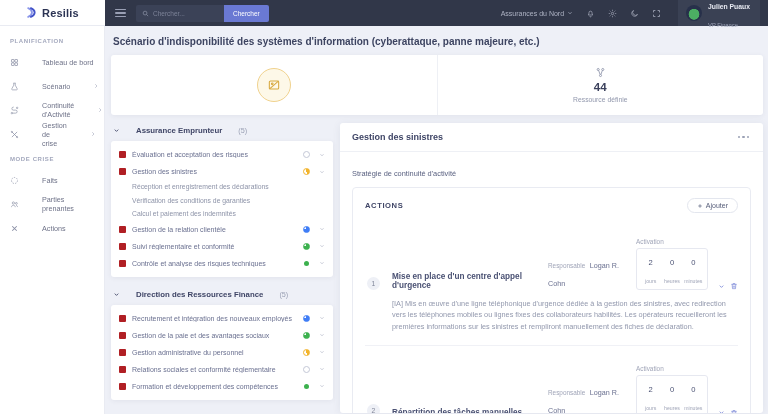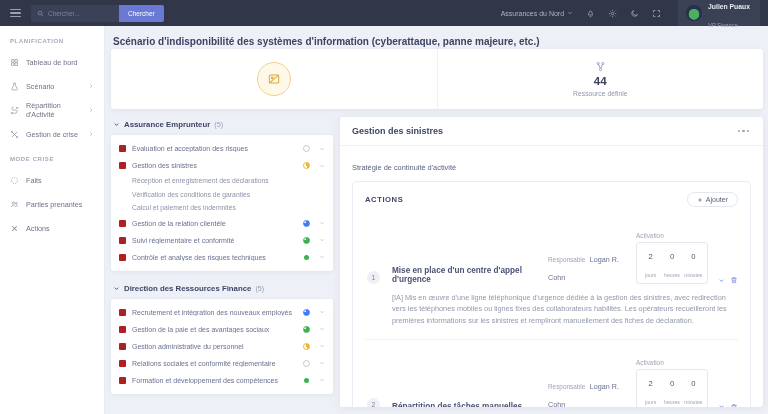--- a/index.html
+++ b/index.html
@@ -25,41 +25,41 @@
   .tb-icon{cursor:pointer}
   .user-panel{display:flex;align-items:center;gap:6px;background:#3a4154;height:26px;padding:0 10px 0 8px;margin-left:4px;cursor:pointer}
   .avatar{width:16px;height:16px;border-radius:50%;background:radial-gradient(circle at 50% 58%,#4cae63 0 42%,#27304a 46%);flex:none}
   .user-meta{line-height:1.15}
   .user-name{font-size:6.8px;font-weight:bold;color:#e8eaf2;white-space:nowrap}
   .user-role{font-size:5.8px;color:#9aa0b5}
 
   
   .sidebar{position:absolute;top:26px;left:0;bottom:0;width:105px;background:#fff;border-right:1px solid #e9ebf2;padding:8px 0;z-index:4}
   .side-label{font-size:6px;color:#a3a8bd;letter-spacing:.6px;padding:4px 10px 6px;font-weight:bold}
-  .side-item{display:flex;align-items:center;gap:7px;padding:0 10px;height:24px;color:#6e7288;font-size:7.2px;cursor:pointer}
+  .side-item{display:flex;align-items:center;gap:23px;padding:0 10px;height:24px;color:#6e7288;font-size:7.2px;cursor:pointer}
   .side-item .si-ic{color:#8b90a6;flex:none}
   .side-item .si-chev{margin-left:auto;color:#a8adc0}
 
   
   .main{position:absolute;top:26px;left:105px;right:0;bottom:0;background:#eef0f7;padding:8px 5px 0 6px;overflow:hidden}
-  .page-title{font-size:10px;font-weight:bold;color:#3d4461;padding:2px 2px 2px}
+  .page-title{font-size:10px;font-weight:bold;color:#3d4461;padding:2px 2px 8px}
 
   .stats-card{background:#fff;border-radius:3px;box-shadow:0 1px 5px rgba(50,58,90,.07);height:60px;display:flex;margin-bottom:8px}
   .stat-cell{flex:1;display:flex;flex-direction:column;align-items:center;justify-content:center;gap:3px;border-left:1px solid #eef0f5}
   .stat-cell:first-child{border-left:none}
   .stat-ic{color:#8b91a7}
   .stat-value{font-size:11.5px;font-weight:bold;color:#3b415c}
   .stat-label{font-size:6.8px;color:#9298ad}
   .gold-circle{width:34px;height:34px;border-radius:50%;background:#fdf8e8;border:1px solid #f0d28e;display:flex;align-items:center;justify-content:center;color:#d8a93f}
 
   .cols{display:flex;gap:7px;align-items:flex-start;height:290px}
   .left-col{width:222px;flex:none}
   .right-col{flex:1;align-self:stretch}
 
-  .group-header{display:flex;align-items:center;gap:4px;padding:3px 2px 6px;cursor:pointer}
+  .group-header{display:flex;align-items:center;gap:16px;padding:3px 2px 6px;cursor:pointer}
   .group-header .gh-chev{color:#3f4566}
   .group-title{font-size:7.8px;font-weight:bold;color:#3f4566}
   .group-count{font-size:7.2px;color:#9aa0b4}
   .act-card{background:#fff;border-radius:3px;box-shadow:0 1px 5px rgba(50,58,90,.07);padding:5px 0;margin-bottom:10px}
   .act-row{display:flex;align-items:center;height:17px;padding:0 8px;cursor:pointer}
   .red-sq{width:7px;height:7px;background:#b01f24;border-radius:1px;margin-right:6px;flex:none}
   .act-label{font-size:7px;color:#6a7090;flex:1;white-space:nowrap;overflow:hidden}
   .status{width:7px;height:7px;border-radius:50%;flex:none;margin-right:9px}
   .status[data-status="empty"]{border:1px solid #c3c7d6;background:#fff}
   .status[data-status="half-yellow"]{background:conic-gradient(#f2b42d 0 50%,#fff 0);border:1px solid #f2b42d}
@@ -95,20 +95,29 @@
   .dur-num{font-size:7.6px;color:#4a5173}
   .dur-unit{font-size:5.2px;color:#a0a5b8}
   .ab-icons{display:flex;align-items:center;gap:5px;color:#6a79d3;margin:12px 0 0 10px;flex:none}
   .ab-icons span{cursor:pointer}
   .ab-desc{font-size:7.3px;color:#9298ad;line-height:1.55;margin:8px 0 10px 27px;padding-right:4px}
 </style>
 </head>
 <body>
 
 <div class="topbar">
+  <div class="logo-area">
+    <span>
+      <svg width="13" height="13" viewBox="0 0 24 24" fill="none">
+          <path d="M4 4c5 2 7 5 7 8s-2 6-7 8" stroke="#8a96ea" stroke-width="3.4" stroke-linecap="round"></path>
+          <path d="M9 4c5 2 7 5 7 8s-2 6-7 8" stroke="#4353c9" stroke-width="3.4" stroke-linecap="round"></path>
+        </svg>
+    </span>
+    <span class="logo-text">Resilis</span>
+  </div>
   <div class="tb-main">
     <div class="burger">
         <i></i>
         <i></i>
         <i></i>
       </div>
     <div class="search-wrap">
       <div class="search-box">
         <span>
           <svg width="7" height="7" viewBox="0 0 24 24" fill="none" stroke="#8d93a8" stroke-width="2.4">
@@ -195,21 +204,21 @@
   </div>
 
   <div class="side-item">
     <span class="si-ic">
       <svg width="9" height="9" viewBox="0 0 24 24" fill="none" stroke="currentColor" stroke-width="1.8">
           <circle cx="5" cy="19" r="2"></circle>
           <circle cx="19" cy="5" r="2"></circle>
           <path d="M7 19h8a4 4 0 0 0 0-8H9a4 4 0 0 1 0-8h1"></path>
         </svg>
     </span>
-    <span>Répartition d'Activité</span>
+    <span>Continuité d'Activité</span>
     <span class="si-chev">
       <svg width="6" height="6" viewBox="0 0 24 24" fill="none" stroke="currentColor" stroke-width="2.6">
           <path d="M9 5l7 7-7 7"></path>
         </svg>
     </span>
   </div>
 
   <div class="side-item">
     <span class="si-ic">
       <svg width="9" height="9" viewBox="0 0 24 24" fill="none" stroke="currentColor" stroke-width="2">

